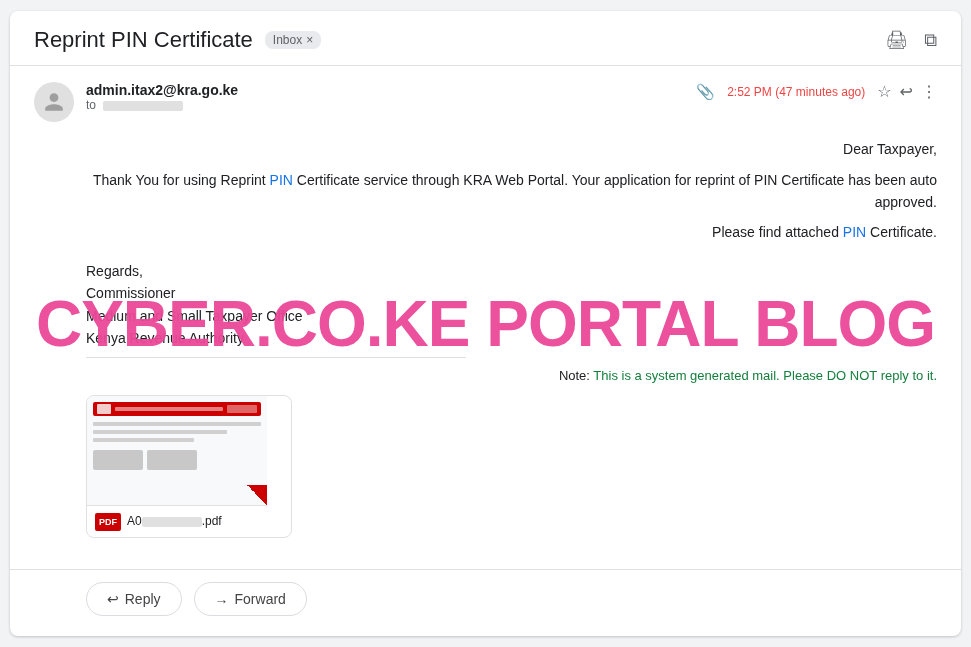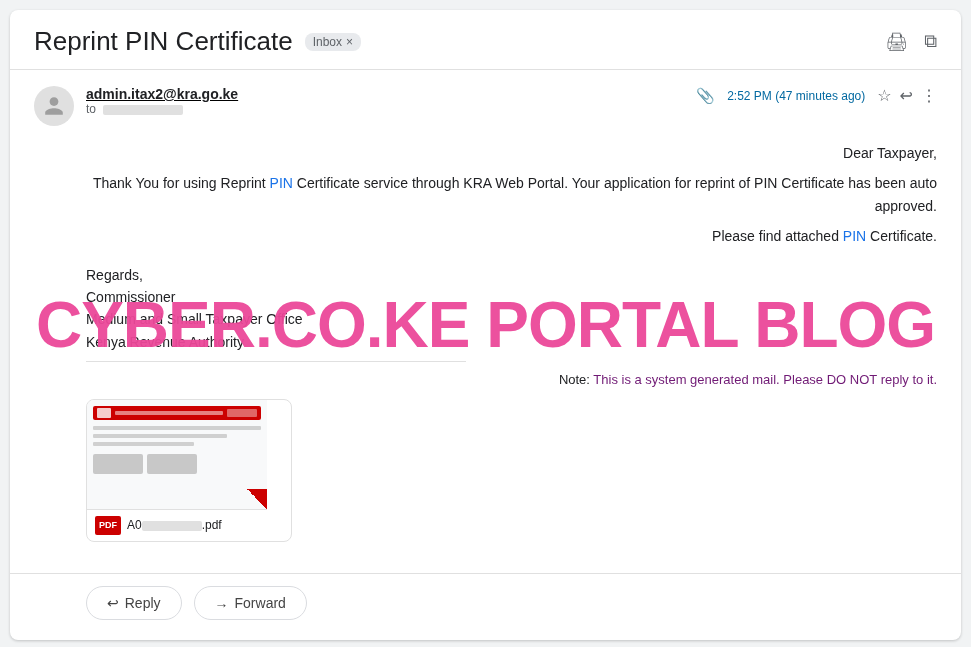--- a/index.html
+++ b/index.html
@@ -29,21 +29,21 @@
       justify-content: space-between;
       padding: 16px 24px 12px 24px;
       border-bottom: 1px solid #e0e0e0;
     }
     .email-title-area {
       display: flex;
       align-items: center;
       gap: 12px;
     }
     .email-title {
-      font-size: 26px;
+      font-size: 22px;
       font-weight: 400;
       color: #202124;
     }
     .inbox-badge {
       display: flex;
       align-items: center;
       background: #e8eaed;
       border-radius: 8px;
       padding: 2px 8px;
       font-size: 12px;
@@ -108,21 +108,21 @@
       vertical-align: middle;
       margin-left: 4px;
     }
     .sender-meta {
       display: flex;
       align-items: center;
       gap: 12px;
     }
     .sender-time {
       font-size: 12px;
-      color: #0369a1;
+      color: #ef4444;
       white-space: nowrap;
     }
     .meta-icons {
       display: flex;
       align-items: center;
       gap: 8px;
     }
     .meta-icon {
       color: #5f6368;
       font-size: 16px;
@@ -151,21 +151,21 @@
       border-top: 1px solid #e0e0e0;
       margin: 8px 0;
       width: 380px;
     }
     .note-text {
       font-size: 13px;
       color: #202124;
       margin-bottom: 16px;
     }
     .note-text .link-text {
-      color: #701a75;
+      color: #15803d;
     }
     
     .attachment-area {
       margin: 8px 0 16px 0;
     }
     .attachment-card {
       display: inline-block;
       border: 1px solid #e0e0e0;
       border-radius: 8px;
       width: 206px;
@@ -335,21 +335,21 @@
     </div>
   </div>
 
   <div class="sender-row">
     <div class="avatar">
       <svg class="avatar-icon" viewBox="0 0 24 24">
         <path d="M12 12c2.7 0 4.8-2.1 4.8-4.8S14.7 2.4 12 2.4 7.2 4.5 7.2 7.2 9.3 12 12 12zm0 2.4c-3.2 0-9.6 1.6-9.6 4.8v2.4h19.2v-2.4c0-3.2-6.4-4.8-9.6-4.8z"></path>
       </svg>
     </div>
     <div class="sender-info">
-      <div style="display:flex; align-items:flex-end; gap:8px;text-decoration:underline;">
+      <div style="display:flex; align-items:flex-end; gap:8px;">
         <span class="sender-name">admin.itax2@kra.go.ke</span>
       </div>
       <div class="sender-to">
         <span>to</span>
         <span class="to-redacted"></span>
       </div>
     </div>
     <div class="sender-meta">
 
       <span style="color:#5f6368; font-size:15px;">📎</span>

